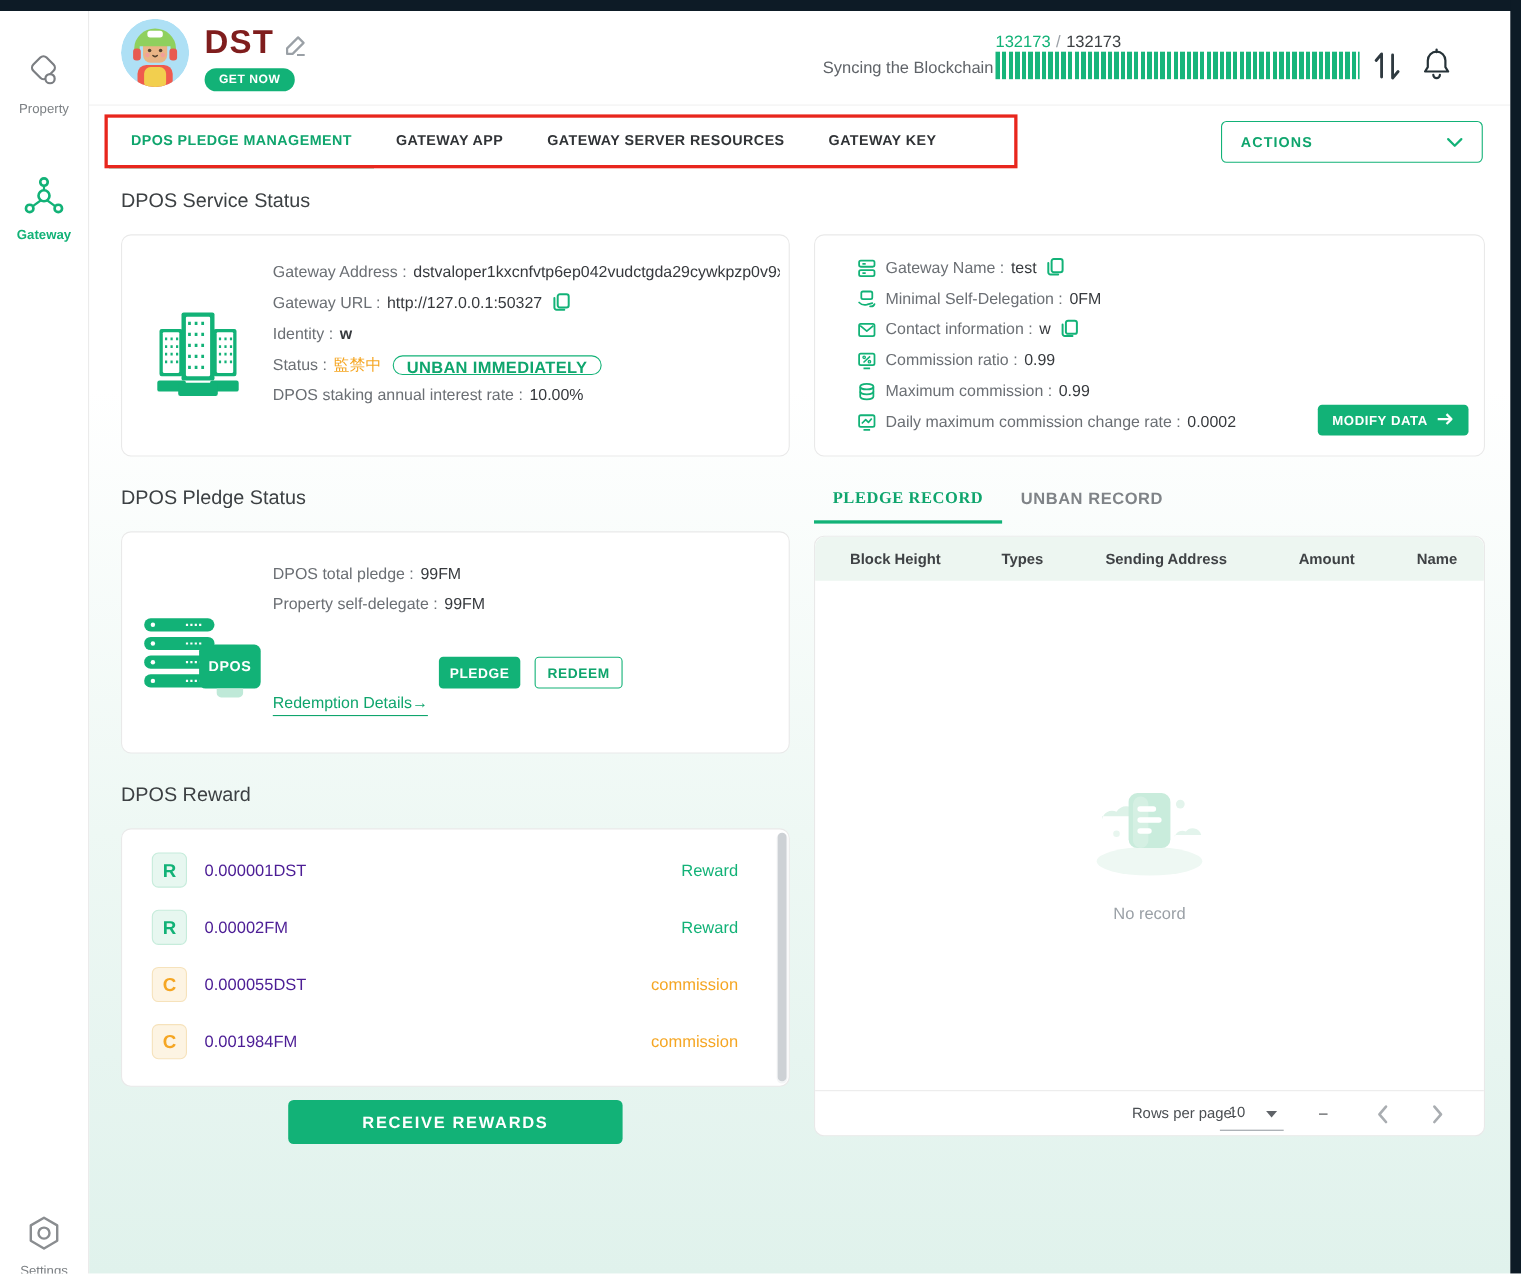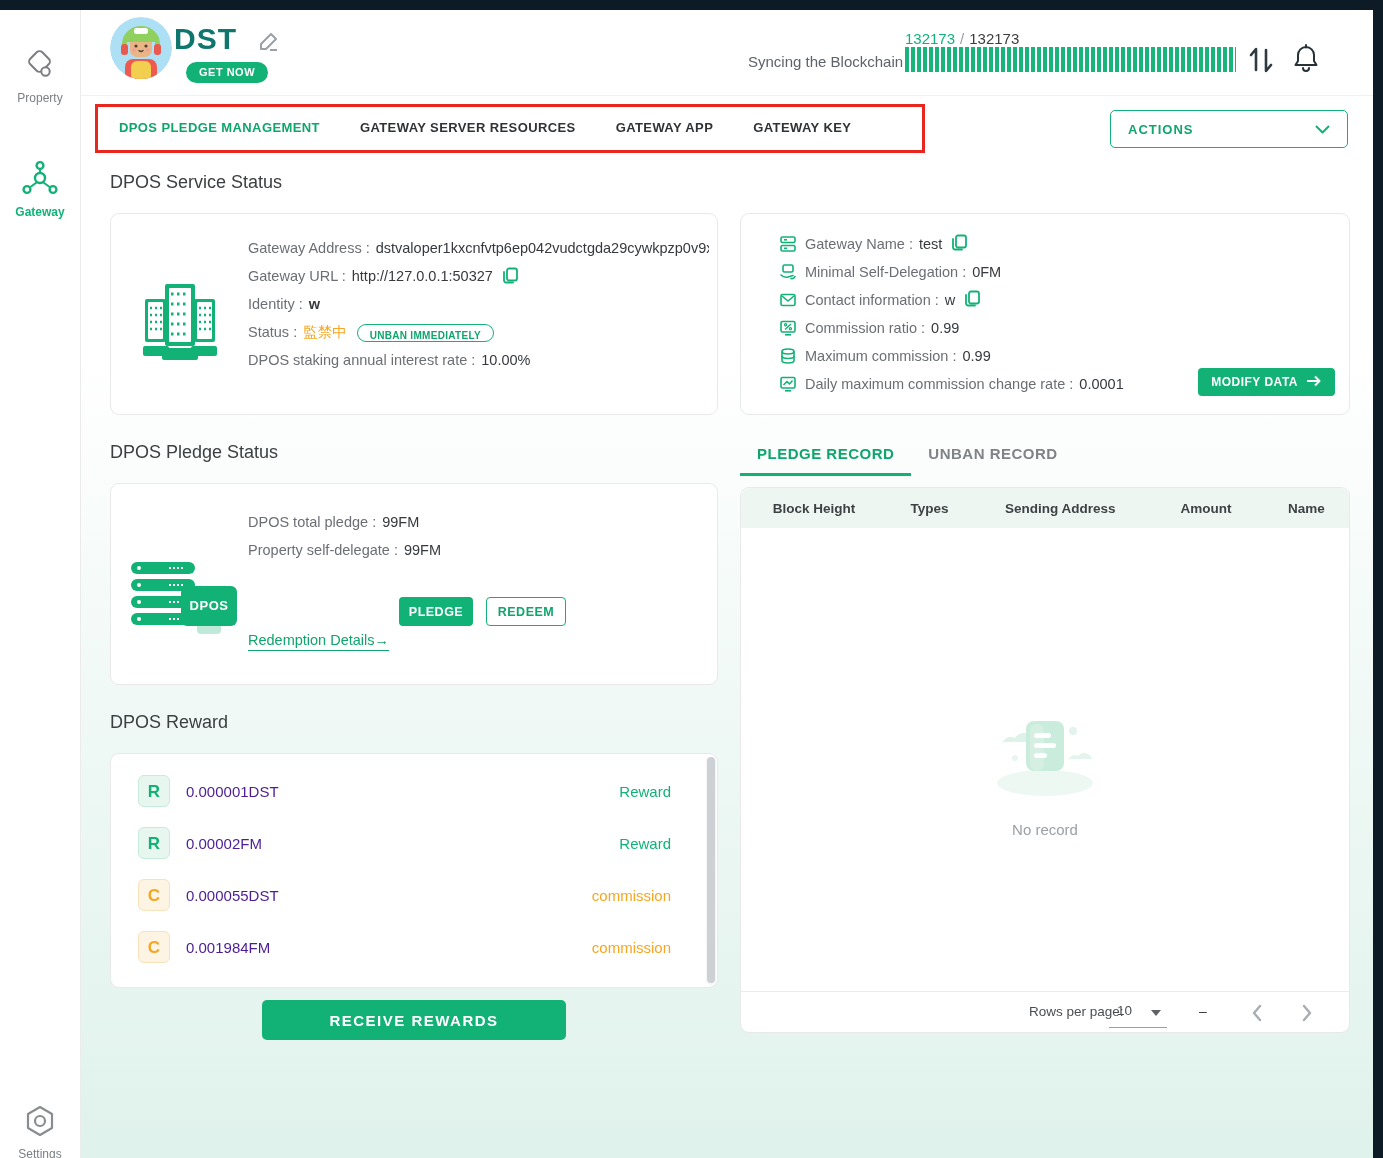--- a/index.html
+++ b/index.html
@@ -20,21 +20,21 @@
 
   
   .sidebar{position:absolute;left:0;top:10px;width:81px;height:1148px;background:#fff;border-right:1px solid #ebebeb;z-index:5;}
   .side-item{position:absolute;left:0;width:80px;text-align:center;cursor:pointer;}
   .side-item .lbl{display:block;margin-top:5px;font-size:12px;color:#7c8084;}
   .side-item.active .lbl{color:var(--green);font-weight:bold;}
   #side-property{top:38px}#side-gateway{top:150px}#side-settings{top:1094px}
 
   
   .avatar{position:absolute;left:110px;top:17px;width:62px;height:62px;border-radius:50%;overflow:hidden;}
-  .page-title{position:absolute;left:174px;top:22px;font-size:30px;font-weight:bold;color:#0f766e;letter-spacing:1px;}
+  .page-title{position:absolute;left:186px;top:22px;font-size:30px;font-weight:bold;color:#7f1d1d;letter-spacing:1px;}
   .edit-ic{position:absolute;left:258px;top:30px;}
   .get-now{position:absolute;left:186px;top:62px;height:21px;padding:0 13px;background:var(--green);border:none;
     border-radius:11px;color:#fff;font-size:11px;font-weight:bold;letter-spacing:.5px;line-height:21px;cursor:pointer;
     font-family:"Liberation Sans",sans-serif;}
   .syncing{position:absolute;left:748px;top:53px;font-size:15px;color:#5f6368;}
   .sync-nums{position:absolute;left:905px;top:30px;font-size:15px;color:#3c4043;}
   .sync-nums .cur{color:var(--green);}
   .sync-nums .sep{color:#9aa0a6;margin:0 5px;}
   .progress{position:absolute;left:905px;top:47px;width:331px;height:25px;
     background:repeating-linear-gradient(90deg,#17b57b 0,#17b57b 4px,#ffffff 4px,#ffffff 6px);}
@@ -60,21 +60,21 @@
   #card-service{left:110px;top:213px;width:608px;height:202px;}
   #card-service .big-ic{position:absolute;left:27px;top:68px;}
   .svc-rows{position:absolute;left:137px;top:20px;right:8px;}
   .svc-row{height:28px;line-height:28px;font-size:14.5px;white-space:nowrap;overflow:hidden;}
   .svc-row .lab{color:var(--label);}
   .svc-row .val{color:var(--value);margin-left:6px;}
   .val.bold{font-weight:bold;}
   .val.orange{color:var(--orange);}
   .unban-btn{display:inline-block;vertical-align:middle;margin-left:10px;padding:0 12px;height:18px;line-height:21px;
     border:1.5px solid var(--green);border-radius:13px;background:#fff;color:var(--green-dark);
-    font-size:10px;font-weight:bold;letter-spacing:.3px;cursor:pointer;font-family:"Liberation Sans",sans-serif;}
+    font-size:15px;font-weight:bold;letter-spacing:.3px;cursor:pointer;font-family:"Liberation Sans",sans-serif;}
   .copy-ic{display:inline-block;vertical-align:-3px;margin-left:9px;cursor:pointer;}
 
   
   #card-gateway{left:740px;top:213px;width:610px;height:202px;}
   .gw-rows{position:absolute;left:38px;top:16px;right:8px;}
   .gw-row{height:28px;display:flex;align-items:center;font-size:14.5px;white-space:nowrap;}
   .gw-row .ic{width:18px;height:18px;margin-right:8px;flex:none;}
   .gw-row .lab{color:var(--label);}
   .gw-row .val{color:var(--value);margin-left:6px;}
   .modify-btn{position:absolute;right:14px;top:154px;height:28px;padding:0 13px;background:var(--green);border:none;border-radius:4px;
@@ -110,21 +110,21 @@
   .rw-type.t-comm{color:var(--orange);}
   .rw-scroll{position:absolute;right:1px;top:3px;width:10px;height:228px;background:#f4f5f6;border-radius:5px;}
   .rw-thumb{position:absolute;right:1px;top:0;width:8px;height:226px;background:#cdd1d5;border-radius:4px;}
 
   .receive-btn{position:absolute;left:262px;top:1000px;width:304px;height:40px;background:var(--green);border:none;border-radius:5px;
     color:#fff;font-size:15px;font-weight:bold;letter-spacing:1.5px;cursor:pointer;font-family:"Liberation Sans",sans-serif;}
 
   
   .rec-tabs{position:absolute;left:740px;top:434px;display:flex;z-index:4;}
   .rec-tab{padding:0 17px;line-height:39px;font-size:15px;font-weight:bold;letter-spacing:.5px;color:#7f8387;cursor:pointer;}
-  .rec-tab.active{color:var(--green-dark);border-bottom:3px solid var(--green);}
+  .rec-tab.active{color:var(--green-dark);border-bottom:3px solid var(--green);font-family:Liberation Serif, serif;}
   #card-records{left:740px;top:487px;width:610px;height:546px;}
   .rec-head{display:flex;height:40px;align-items:center;background:#edf6f1;border-radius:9px 9px 0 0;}
   .rec-col{font-size:13.5px;color:#3f4245;font-weight:bold;text-align:center;}
   .c1{width:24%}.c2{width:14%}.c3{width:29%}.c4{width:19%}.c5{width:14%}
   .empty{position:absolute;left:0;top:215px;width:100%;text-align:center;}
   .empty .txt{display:block;margin-top:18px;font-size:15px;color:#9aa0a6;}
   .rec-divider{position:absolute;left:0;top:503px;width:100%;height:1px;background:#ececec;}
   .pagination{position:absolute;left:0;top:504px;width:100%;height:42px;}
   .pg-label{position:absolute;left:288px;top:12px;font-size:13.5px;color:#4a4e52;}
   .pg-select{position:absolute;left:368px;top:6px;width:58px;height:30px;border-bottom:1px solid #9aa0a6;cursor:pointer;
@@ -216,22 +216,22 @@
     <svg width="28" height="30" viewBox="0 0 28 30" fill="none">
       <path d="M14 4 a8 8 0 0 1 8 8 v6 l2.5 4 H3.5 L6 18 v-6 a8 8 0 0 1 8-8 Z" stroke="#263238" stroke-width="2" stroke-linejoin="round"></path>
       <path d="M11 25 a3 3 0 0 0 6 0" stroke="#263238" stroke-width="2" stroke-linecap="round"></path>
       <line x1="14" y1="2" x2="14" y2="4.5" stroke="#263238" stroke-width="2" stroke-linecap="round"></line>
     </svg>
   </span>
   <div class="header-divider"></div>
 
   <nav class="tabs">
     <div class="tab active">DPOS PLEDGE MANAGEMENT</div>
+    <div class="tab">GATEWAY APP</div>
     <div class="tab">GATEWAY SERVER RESOURCES</div>
-    <div class="tab">GATEWAY APP</div>
     <div class="tab">GATEWAY KEY</div>
   </nav>
   <div class="red-box"></div>
 
   <button class="actions-btn">
     <span>ACTIONS</span>
     <span>
       <svg width="15" height="9" viewBox="0 0 15 9" fill="none">
           <path d="M1.5 1.5 L7.5 7.5 L13.5 1.5" stroke="#12b277" stroke-width="2" stroke-linecap="round" stroke-linejoin="round"></path>
         </svg>
@@ -350,21 +350,21 @@
         <span class="lab">Maximum commission :</span>
           <span class="val">0.99</span>
       </div>
       <div class="gw-row">
         <span class="ic"><svg width="18" height="18" viewBox="0 0 18 18" fill="none">
               <rect x="2" y="2.5" width="14" height="10.5" rx="1.5" stroke="#12b277" stroke-width="1.6"></rect>
               <path d="M4.5 10 L8 6.5 L10.5 9 L13.5 5.5" stroke="#12b277" stroke-width="1.5" fill="none" stroke-linejoin="round"></path>
               <line x1="6" y1="15.8" x2="12" y2="15.8" stroke="#12b277" stroke-width="1.6"></line>
             </svg></span>
         <span class="lab">Daily maximum commission change rate :</span>
-          <span class="val">0.0001</span>
+          <span class="val">0.0002</span>
       </div>
     </div>
     <button class="modify-btn">
       <span>MODIFY DATA</span>
       <span><svg width="16" height="12" viewBox="0 0 16 12" fill="none">
             <line x1="1" y1="6" x2="13" y2="6" stroke="#fff" stroke-width="2"></line>
             <path d="M9 1.5 L13.5 6 L9 10.5" stroke="#fff" stroke-width="2" fill="none" stroke-linejoin="round"></path>
           </svg></span>
     </button>
   </section>

